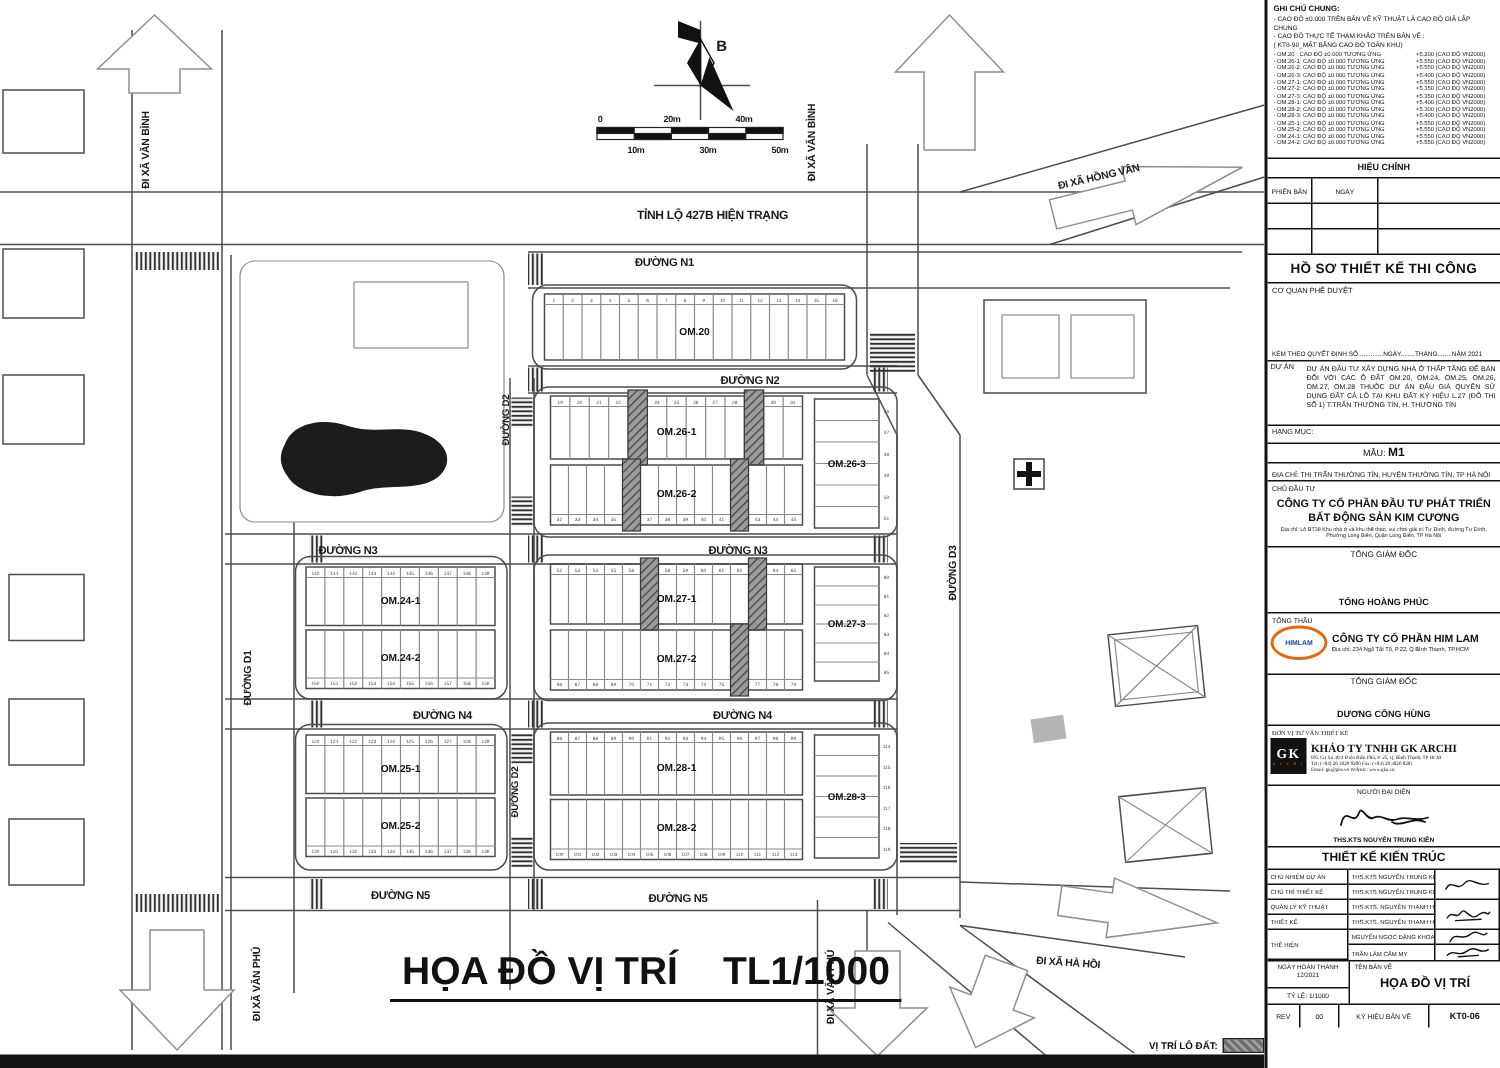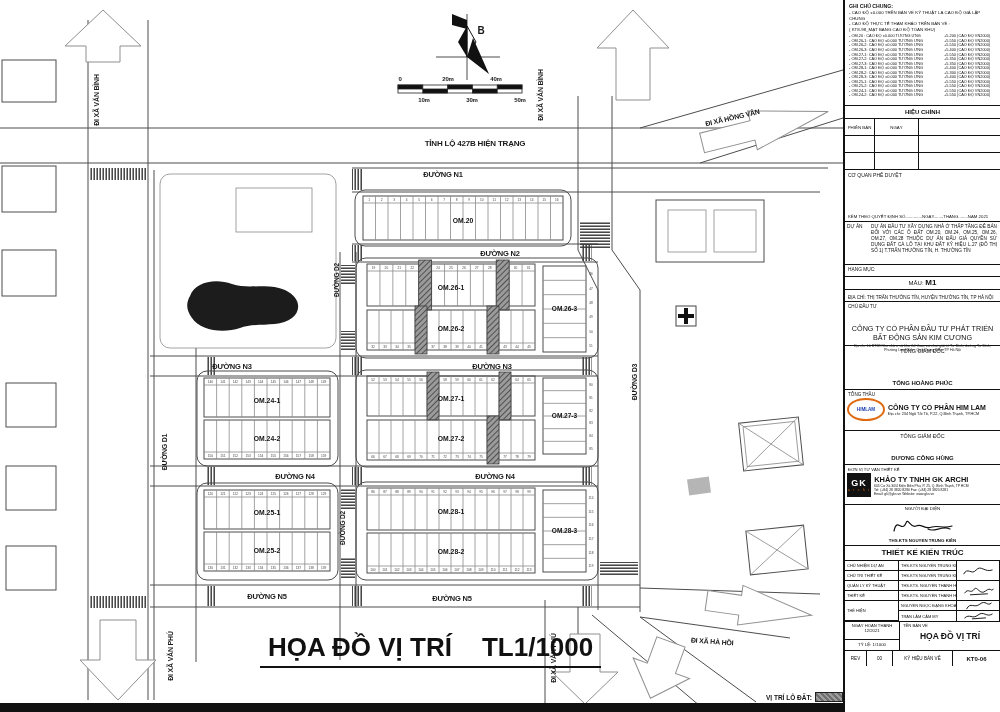--- a/index.html
+++ b/index.html
@@ -42,33 +42,33 @@
   #duan{height:43px;display:flex;}
   #duan .lab{width:26px;font-size:4.8px;padding:2px;box-sizing:border-box;}
   #duan .tx{flex:1;font-size:4.7px;line-height:5.9px;padding:2px 3px 0 0;text-align:justify;}
   #congtrinh{height:25px;}
   #congtrinh .nm{font-size:9px;font-weight:bold;margin-top:3px;}
   #hangmuc{height:12px;}
   #mau{height:13px;font-size:6px;line-height:12px;}
   #mau b{font-size:8px;}
   #diachi{height:12px;font-size:4.6px;line-height:11px;white-space:nowrap;overflow:hidden;}
   #cdt{height:44px;}
-  #cdt .nm{font-size:7.2px;font-weight:normal;line-height:8.5px;margin-top:14px;}
+  #cdt .nm{font-size:7.2px;font-weight:bold;line-height:8.5px;margin-top:2px;}
   #cdt .ad{font-size:3.6px;line-height:4.4px;margin-top:2px;color:#222;}
   .tgd{height:44px;}
   .tgd .top{font-size:5.4px;padding-top:2px;}
   .tgd .nm{position:absolute;bottom:3px;left:0;right:0;font-size:6px;font-weight:bold;text-align:center;}
   #tgd2{height:34px;}
   #tthau{height:41px;}
   #tthau .row{display:flex;align-items:center;gap:3px;padding:1px 2px;}
   .hl-logo{width:34px;height:19px;border:2px solid #e06a10;border-radius:50%;display:flex;align-items:center;justify-content:center;flex:none;}
   .hl-logo span{font-size:4.6px;font-weight:bold;color:#1a3fae;}
   #tthau .nm{font-size:7px;font-weight:bold;}
   #tthau .ad{font-size:3.8px;margin-top:1px;}
-  #dvtk{height:40px;}
+  #dvtk{height:40px;font-family:Liberation Serif, serif;}
   #dvtk .row{display:flex;gap:3px;padding:1px 2px;}
   .gk-logo{width:24px;height:24px;background:#111;color:#fff;flex:none;display:flex;flex-direction:column;align-items:center;justify-content:center;}
   .gk-logo .g1{font-size:9px;font-weight:bold;line-height:9px;letter-spacing:1px;}
   .gk-logo .g2{font-size:3.4px;color:#e06a10;letter-spacing:1.2px;}
   #dvtk .nm{font-size:7.4px;font-weight:bold;margin-top:2px;}
   #dvtk .ad{font-size:3.4px;line-height:4.2px;}
   #ndd{height:41px;}
   #ndd .lab{font-size:4.4px;padding-top:1px;}
   #ndd .nm{position:absolute;bottom:2px;left:0;right:0;text-align:center;font-size:4.4px;font-weight:bold;}
   #tkkt{height:15px;font-size:8px;line-height:14px;}
@@ -742,20 +742,21 @@
         <div class="c1"></div>
         <div class="c2"></div>
         <div class="c3"></div>
       </div>
     <div class="sec revgrid">
         <div class="c1"></div>
         <div class="c2"></div>
         <div class="c3"></div>
       </div>
 
+    <div class="sec c b" id="hoso">HỒ SƠ THIẾT KẾ THI CÔNG</div>
 
     <div class="sec" id="coquan">
       <div class="pad">CƠ QUAN PHÊ DUYỆT</div>
       <div class="kt">KÈM THEO QUYẾT ĐỊNH SỐ..............NGÀY........THÁNG........NĂM 2021</div>
     </div>
 
     <div class="sec" id="duan">
       <div class="lab">DỰ ÁN</div>
       <div class="tx">DỰ ÁN ĐẦU TƯ XÂY DỰNG NHÀ Ở THẤP TẦNG ĐỂ BÁN ĐỐI VỚI CÁC Ô ĐẤT OM.20, OM.24, OM.25, OM.26, OM.27, OM.28 THUỘC DỰ ÁN ĐẤU GIÁ QUYỀN SỬ DỤNG ĐẤT CẢ LÔ TẠI KHU ĐẤT KÝ HIỆU L.27 (ĐÔ THỊ SỐ 1) T.TRẤN THƯỜNG TÍN, H. THƯỜNG TÍN</div>
     </div>

